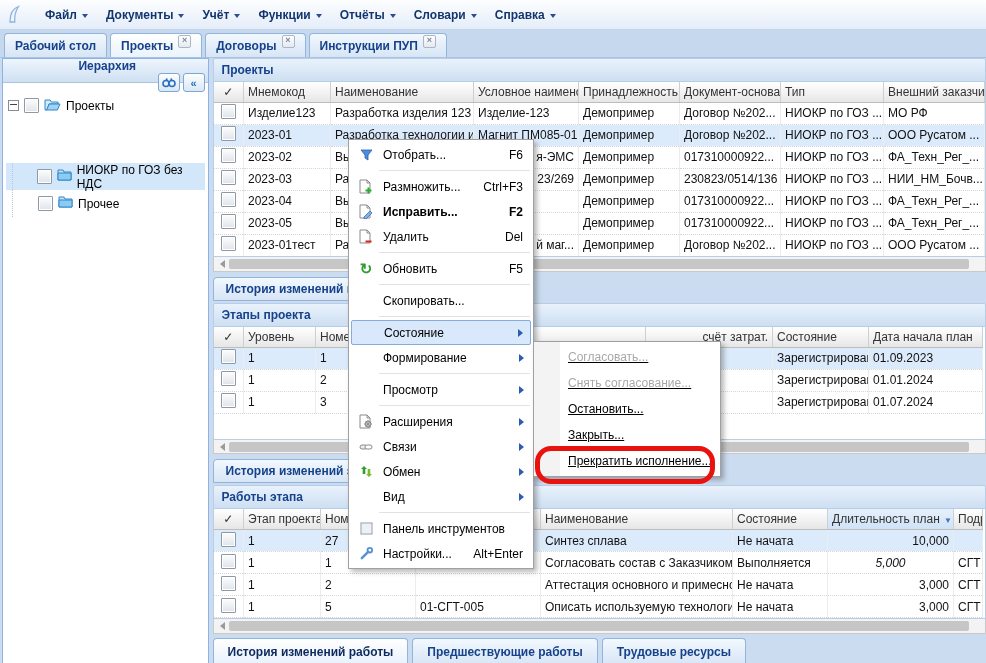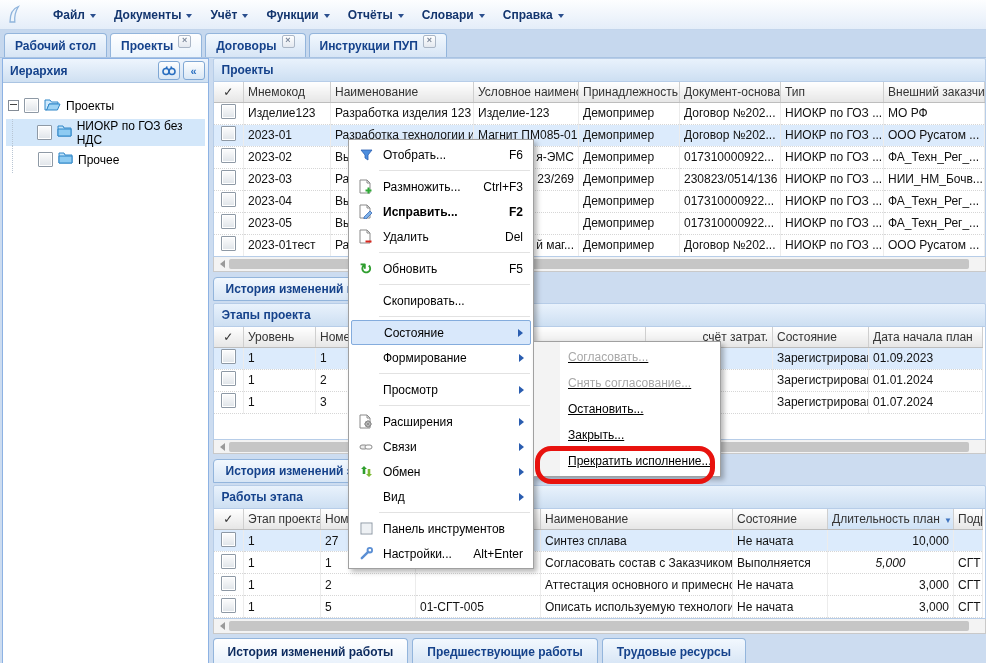--- a/index.html
+++ b/index.html
@@ -1,20 +1,20 @@
 <!DOCTYPE html>
 <html><head>
 <meta charset="utf-8">
 <style>
   html,body{margin:0;padding:0;background:#ccdcf0;}
   .app{position:relative;width:986px;height:663px;background:#ccdcf0;
        font-family:"Liberation Sans",sans-serif;font-size:12px;overflow:hidden;}
 
   
-  .menubar{height:29px;display:flex;align-items:center;gap:12px;padding-left:6px;
+  .menubar{height:29px;display:flex;align-items:center;gap:4px;padding-left:6px;
            background:linear-gradient(#fdfeff,#e4edf9);border-bottom:1px solid #c3d5ec;}
   .logo{display:flex;align-items:center;margin-right:10px;}
   .mitem{display:flex;align-items:center;gap:5px;padding:4px 9px;color:#13356e;font-weight:bold;cursor:default;}
   .caret{width:0;height:0;border-left:3.5px solid transparent;border-right:3.5px solid transparent;
          border-top:4px solid #2b4f8e;margin-top:2px;}
 
   
   .tabbar{height:27px;background:#c6d8ee;display:flex;align-items:flex-end;gap:3px;
           padding-left:4px;border-bottom:1px solid #a9c3e2;}
   .tab{height:23px;display:flex;align-items:center;gap:5px;padding:0 10px;
@@ -23,28 +23,28 @@
   .tab.active{background:linear-gradient(#ffffff,#eaf3fc);}
   .closebox{width:11px;height:11px;margin-top:-8px;border:1px solid #aab6c6;border-radius:2px;
             background:linear-gradient(#fff,#e4e9f0);color:#7a8699;font-size:9px;line-height:9px;
             text-align:center;font-weight:bold;}
 
   
   .body{display:flex;height:607px;}
   .sidebar{width:207px;margin-left:2px;background:#fff;border:1px solid #8db2e3;
            display:flex;flex-direction:column;}
   .side-head{height:23px;background:linear-gradient(#eef5fd,#cfe0f2);border-bottom:1px solid #aac4e2;
-             display:flex;align-items:center;padding:0 3px 0 7px;color:#15428b;font-weight:bold;}
+             display:flex;align-items:center;padding:0 3px 0 7px;color:#15428b;font-weight:bold;flex-direction:column;}
   .side-btns{margin-left:auto;display:flex;gap:3px;}
   .sbtn{min-width:20px;height:17px;display:flex;align-items:center;justify-content:center;
         border:1px solid #7fa7d4;border-radius:3px;background:linear-gradient(#fdfefe,#d9e7f5);
         color:#2a6fc0;font-weight:bold;font-size:11px;}
   .tree{padding:9px 3px;}
   .tree-row{display:flex;align-items:center;gap:5px;height:27px;padding:0 2px;}
-  .tree-row.sel{background:#d3e7fa;}
+  .tree-row.sel{background:#d3e7fa;margin-top:44px;}
   .indent{width:20px;height:100%;border-left:1px dotted #b9c6d4;margin-left:4px;}
   .expander{width:9px;height:9px;border:1px solid #848c96;background:#fff;position:relative;flex:0 0 9px;}
   .expander::after{content:"";position:absolute;left:1px;right:1px;top:3px;height:1px;background:#444;}
   .cb{width:13px;height:13px;border:1px solid #8e99a5;border-radius:1px;flex:0 0 13px;
       background:linear-gradient(#fdfdfd,#dfe4e9);box-shadow:inset 0 0 0 1px #fff;}
 
   .main{flex:1;margin-left:4px;display:flex;flex-direction:column;}
   .caption{height:22px;background:linear-gradient(#e9f2fc,#cddff2);border:1px solid #b7cde8;
            display:flex;align-items:center;padding:0 8px;color:#15428b;font-weight:bold;
            border-radius:2px 2px 0 0;}

